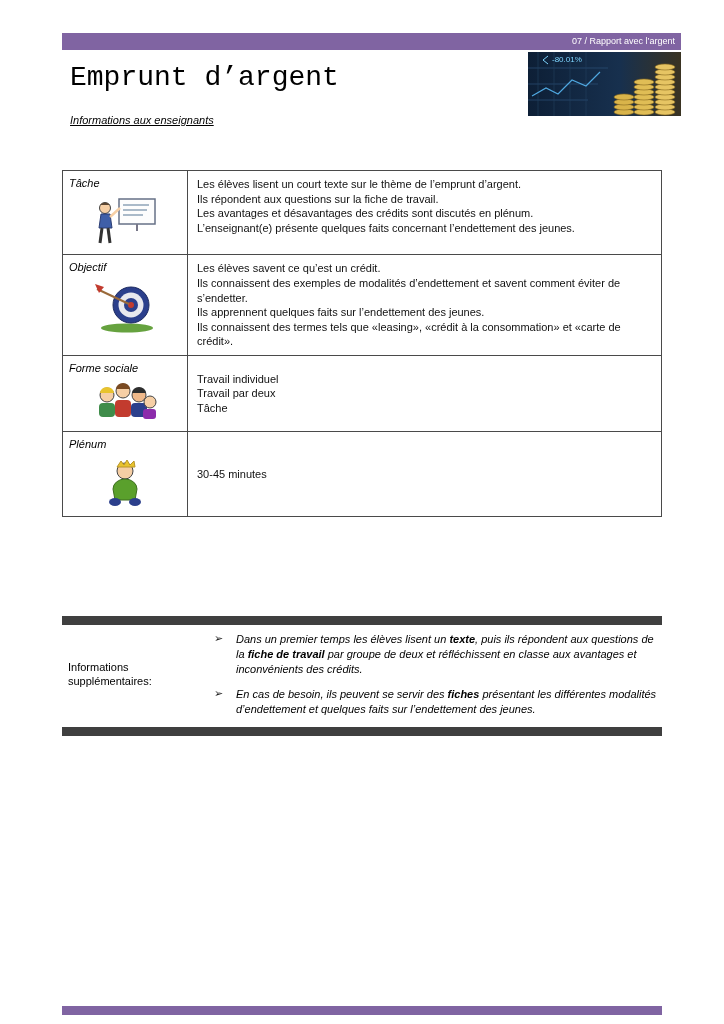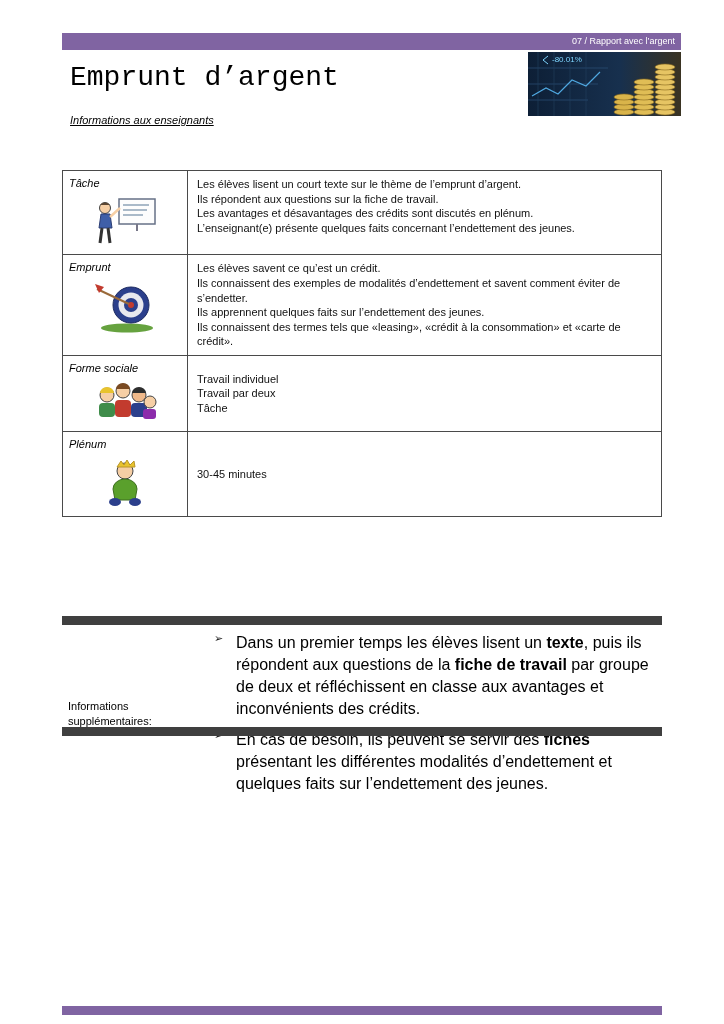--- a/index.html
+++ b/index.html
@@ -56,21 +56,21 @@
     display:flex; align-items:center;
   }
   .supp-label {
     width:148px; padding-left:6px; font-size:11px; line-height:1.35;
     align-self:center; color:#000;
   }
   .bullet-list { flex:1; padding:4px 4px 4px 2px; }
   .bullet { display:flex; margin-bottom:9px; }
   .bullet:last-child { margin-bottom:0; }
   .bullet .marker { width:24px; flex:0 0 24px; font-size:11px; color:#1a1a1a; text-align:left; padding-left:2px; }
-  .bullet-text { font-size:16px; line-height:1.38; color:#000; }
+  .bullet-text { font-size:11px; line-height:1.38; color:#000;font-style:italic; }
   .bullet-text b { font-weight:bold; }
 
   
   .footer-bar { position:absolute; left:62px; top:1006px; width:600px; height:9px; }
 </style>
 </head>
 <body>
 
 <div class="page">
 
@@ -153,21 +153,21 @@
           </span>
         </td>
         <td class="content-cell">Les élèves lisent un court texte sur le thème de l’emprunt d’argent.
 Ils répondent aux questions sur la fiche de travail.
 Les avantages et désavantages des crédits sont discutés en plénum.
 L’enseignant(e) présente quelques faits concernant l’endettement des jeunes.</td>
       </tr>
 
       <tr class="r2">
         <td class="label-cell">
-          <span class="cell-label">Emprunt</span>
+          <span class="cell-label">Objectif</span>
           <span class="cell-icon">
             <svg width="64" height="52" viewBox="0 0 64 52">
               <ellipse cx="34" cy="47" rx="26" ry="4.5" fill="#66a23f"></ellipse>
               <circle cx="38" cy="24" r="18" fill="#2b3f8c" stroke="#1c2a60"></circle>
               <circle cx="38" cy="24" r="12.5" fill="#e8e8ee"></circle>
               <circle cx="38" cy="24" r="7" fill="#2b3f8c"></circle>
               <circle cx="38" cy="24" r="3" fill="#c23b2e"></circle>
               <line x1="4" y1="8" x2="36" y2="23" stroke="#9a6a3a" stroke-width="2"></line>
               <path d="M2 3 l9 3 -5 6 z" fill="#c23b2e"></path>
             </svg>

